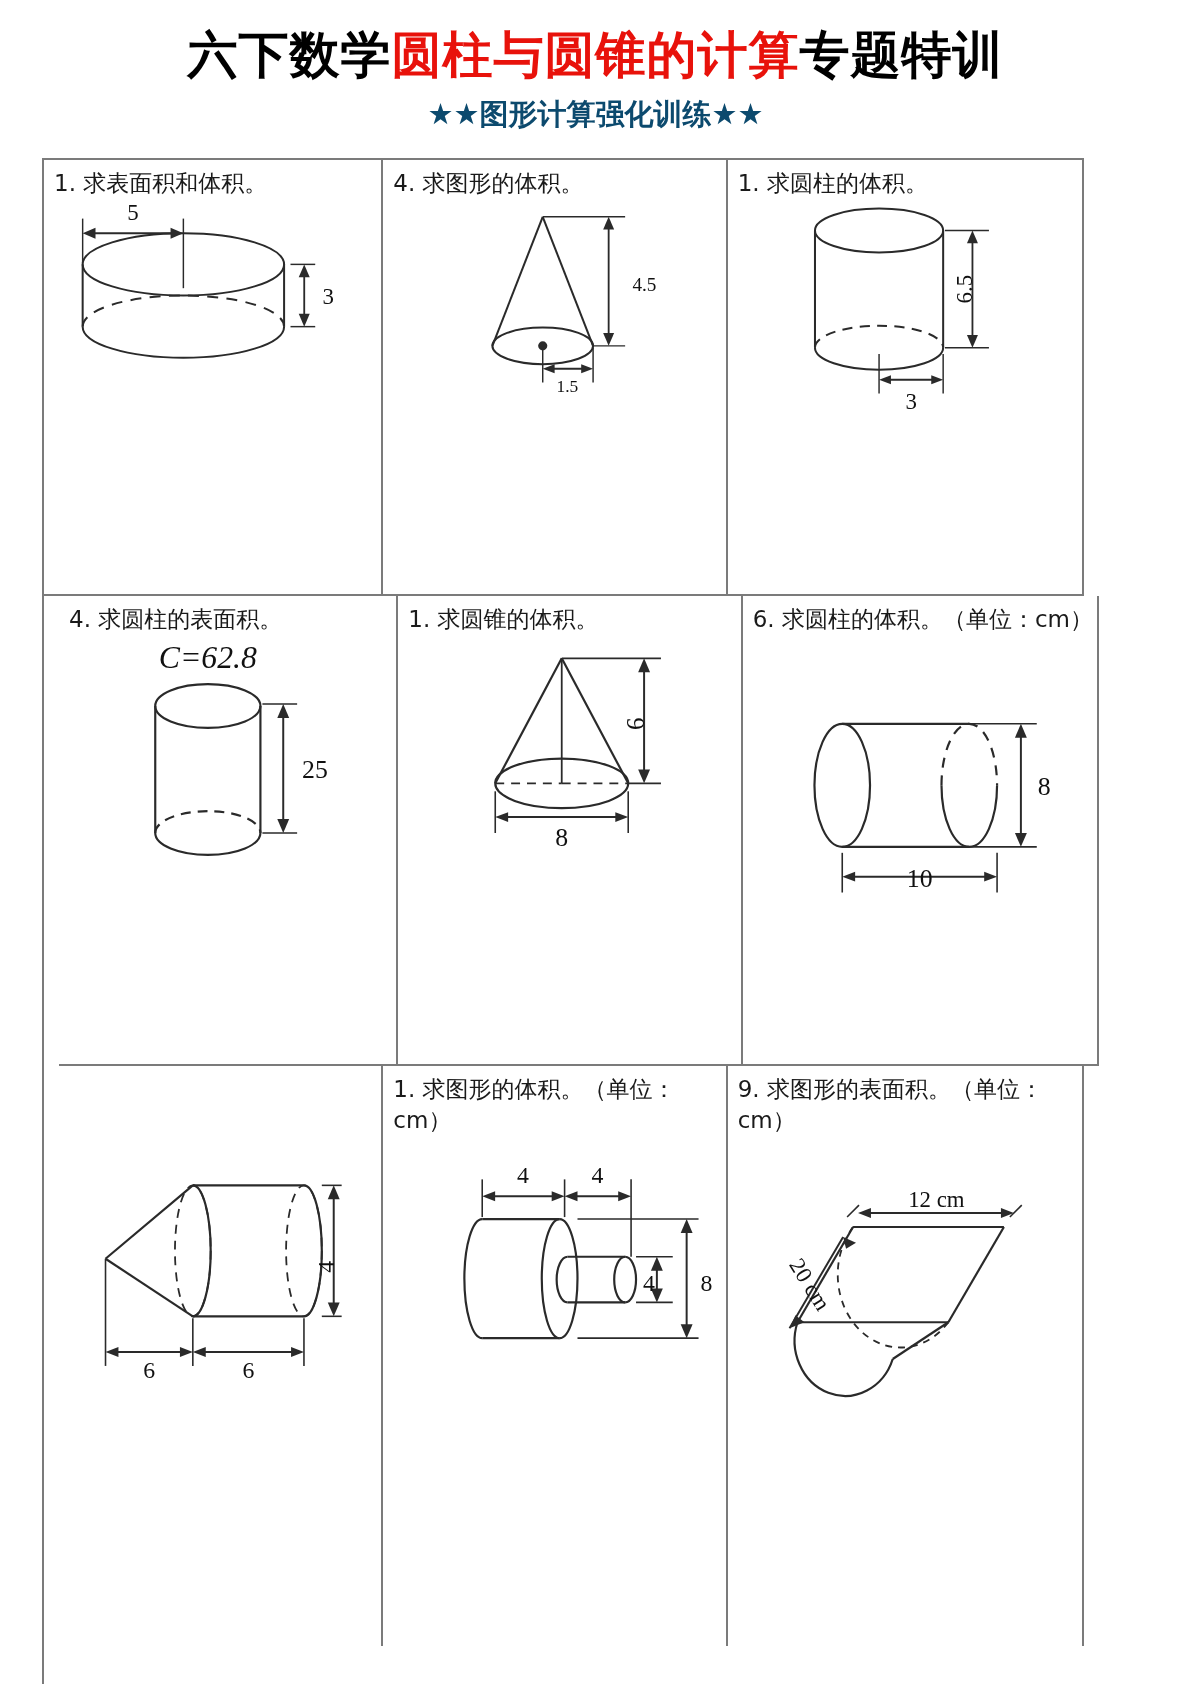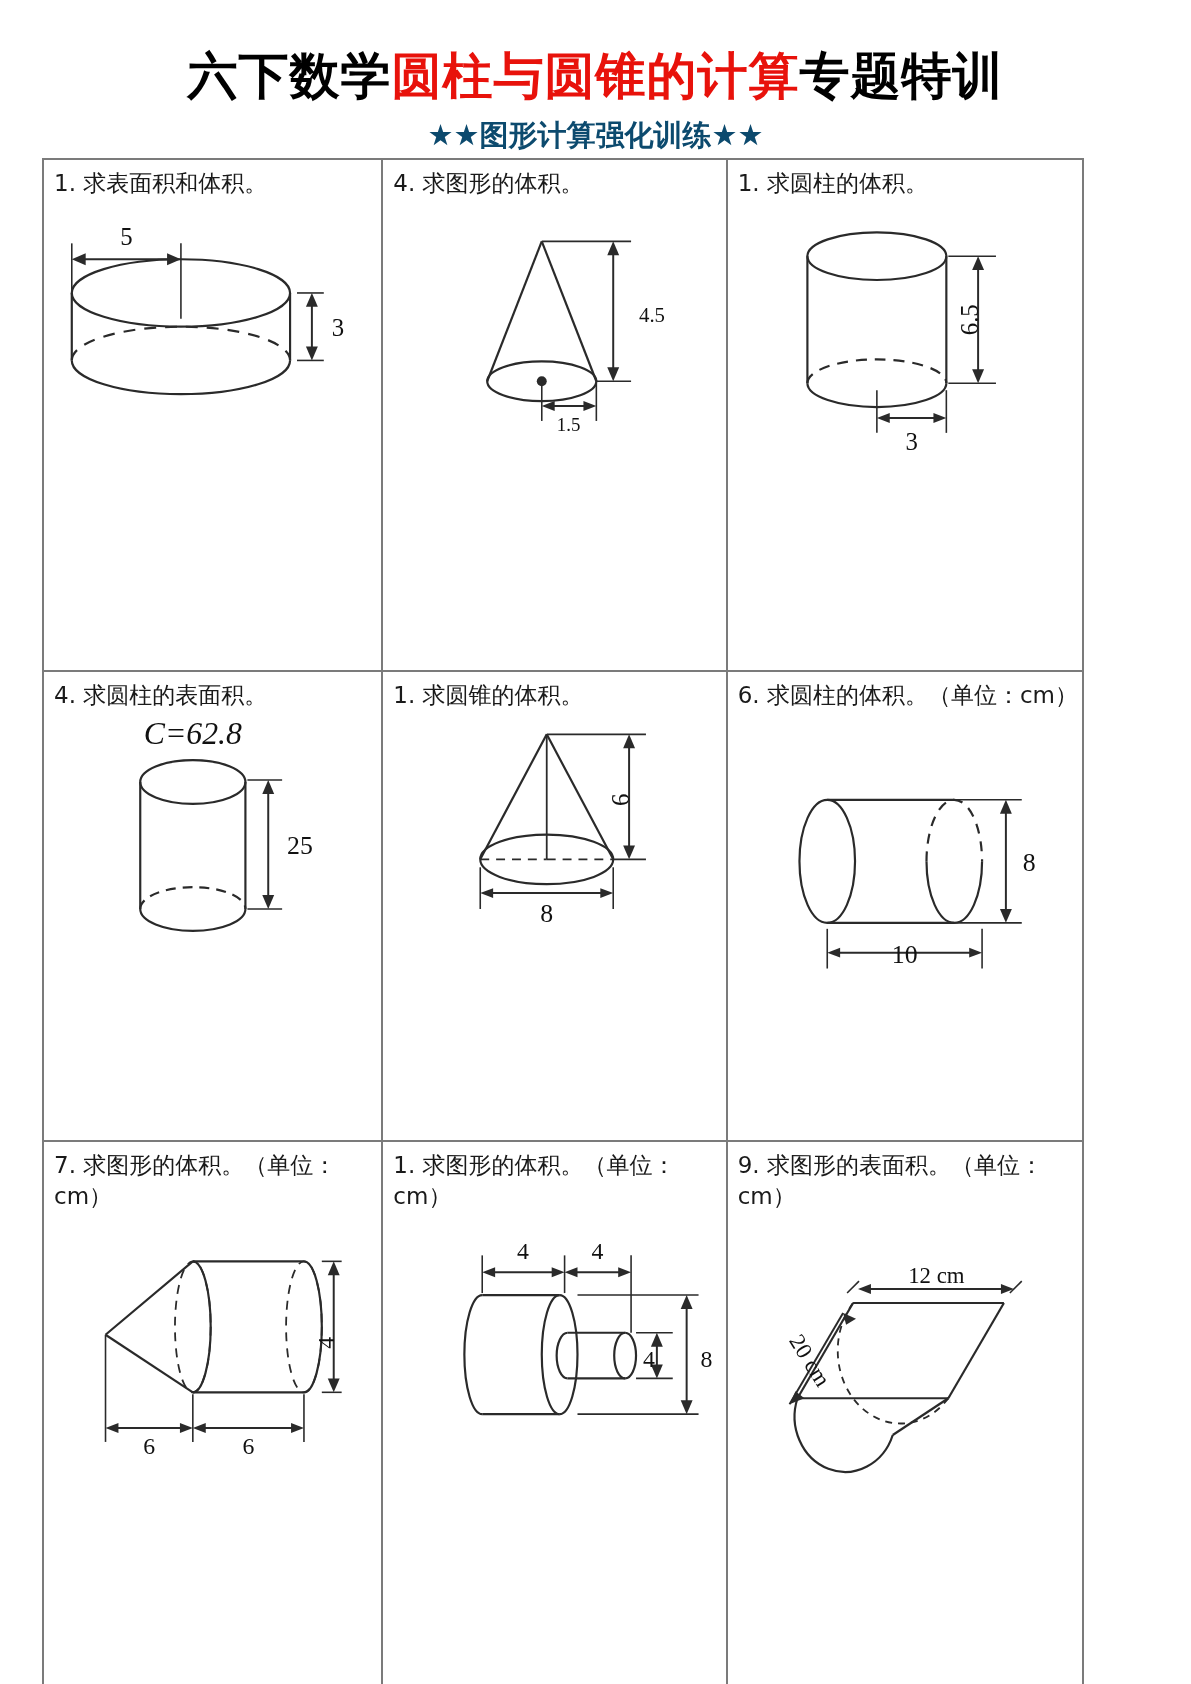--- a/index.html
+++ b/index.html
@@ -9,21 +9,20 @@
     font-family:"Liberation Sans","DejaVu Sans",sans-serif;
     color:#111;
     overflow:hidden;
     position:relative;
   }
   .title-bar{
     width:100%;
     text-align:center;
     padding-top:28px;
     box-sizing:border-box;
-    margin-top:21px;
   }
   .main-title{
     font-family:"DejaVu Sans","Liberation Sans",sans-serif;
     font-size:50px;
     font-weight:bold;
     letter-spacing:1px;
     line-height:1.1;
     white-space:nowrap;
     color:#000;
   }
@@ -45,22 +44,22 @@
     height:1526px;
     border-left:2px solid #7b7b7b;
     border-top:2px solid #7b7b7b;
     box-sizing:border-box;
   }
   .row{
     display:flex;
     width:100%;
     box-sizing:border-box;
   }
-  .row-1{height:512px;border-radius:7px;}
-  .row-2{height:470px;}
+  .row-1{height:436px;border-radius:7px;}
+  .row-2{height:470px;margin-left:15px;}
   .row-3{height:580px;}
   .cell{
     position:relative;
     box-sizing:border-box;
     border-right:2px solid #7b7b7b;
     border-bottom:2px solid #7b7b7b;
     overflow:hidden;
   }
   .row-3 .cell{border-bottom:none;}
   .c1{width:340px;}
@@ -260,21 +259,20 @@
         </g>
         <text x="297" y="200" font-size="26">8</text>
         <text x="178" y="292" font-size="26" text-anchor="middle">10</text>
       </svg>
     </div>
   </div>
 
   <div class="row row-3">
 
     <div class="cell c1">
-      <div class="q-text">7. 求图形的体积。（单位：cm）</div>
       <svg class="fig" viewBox="0 0 340 580">
         <g fill="none" stroke="#2a2a2a" stroke-width="2.2">
           <path d="M62 192 L150 118"></path>
           <path d="M62 192 L150 250"></path>
           <ellipse cx="150" cy="184" rx="18" ry="66" stroke-dasharray="9 7" stroke-width="1.8"></ellipse>
           <path d="M150 118 A18 66 0 0 1 150 250"></path>
           <path d="M150 118 L262 118"></path>
           <path d="M150 250 L262 250"></path>
           <ellipse cx="262" cy="184" rx="18" ry="66" stroke-dasharray="9 7" stroke-width="1.8"></ellipse>
           <path d="M262 118 A18 66 0 0 1 262 250"></path>

